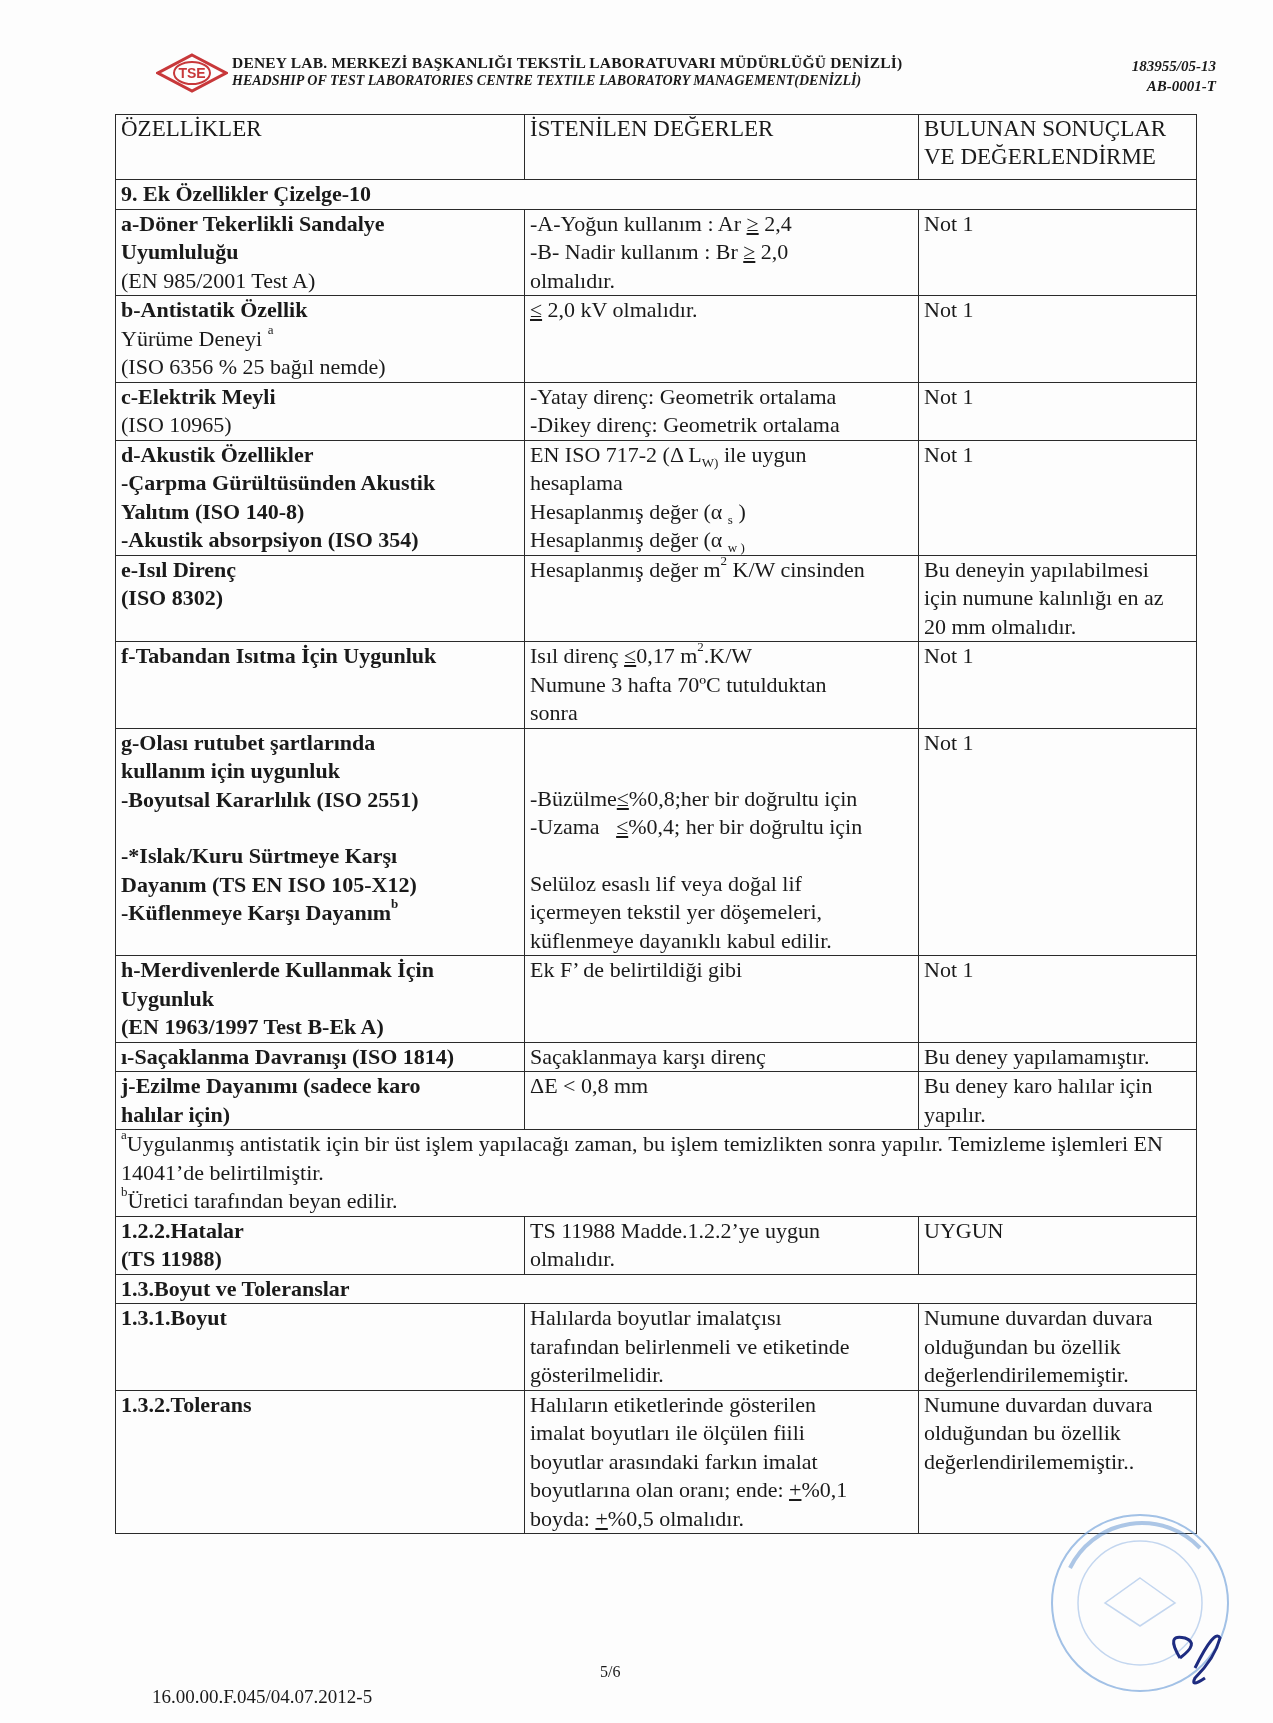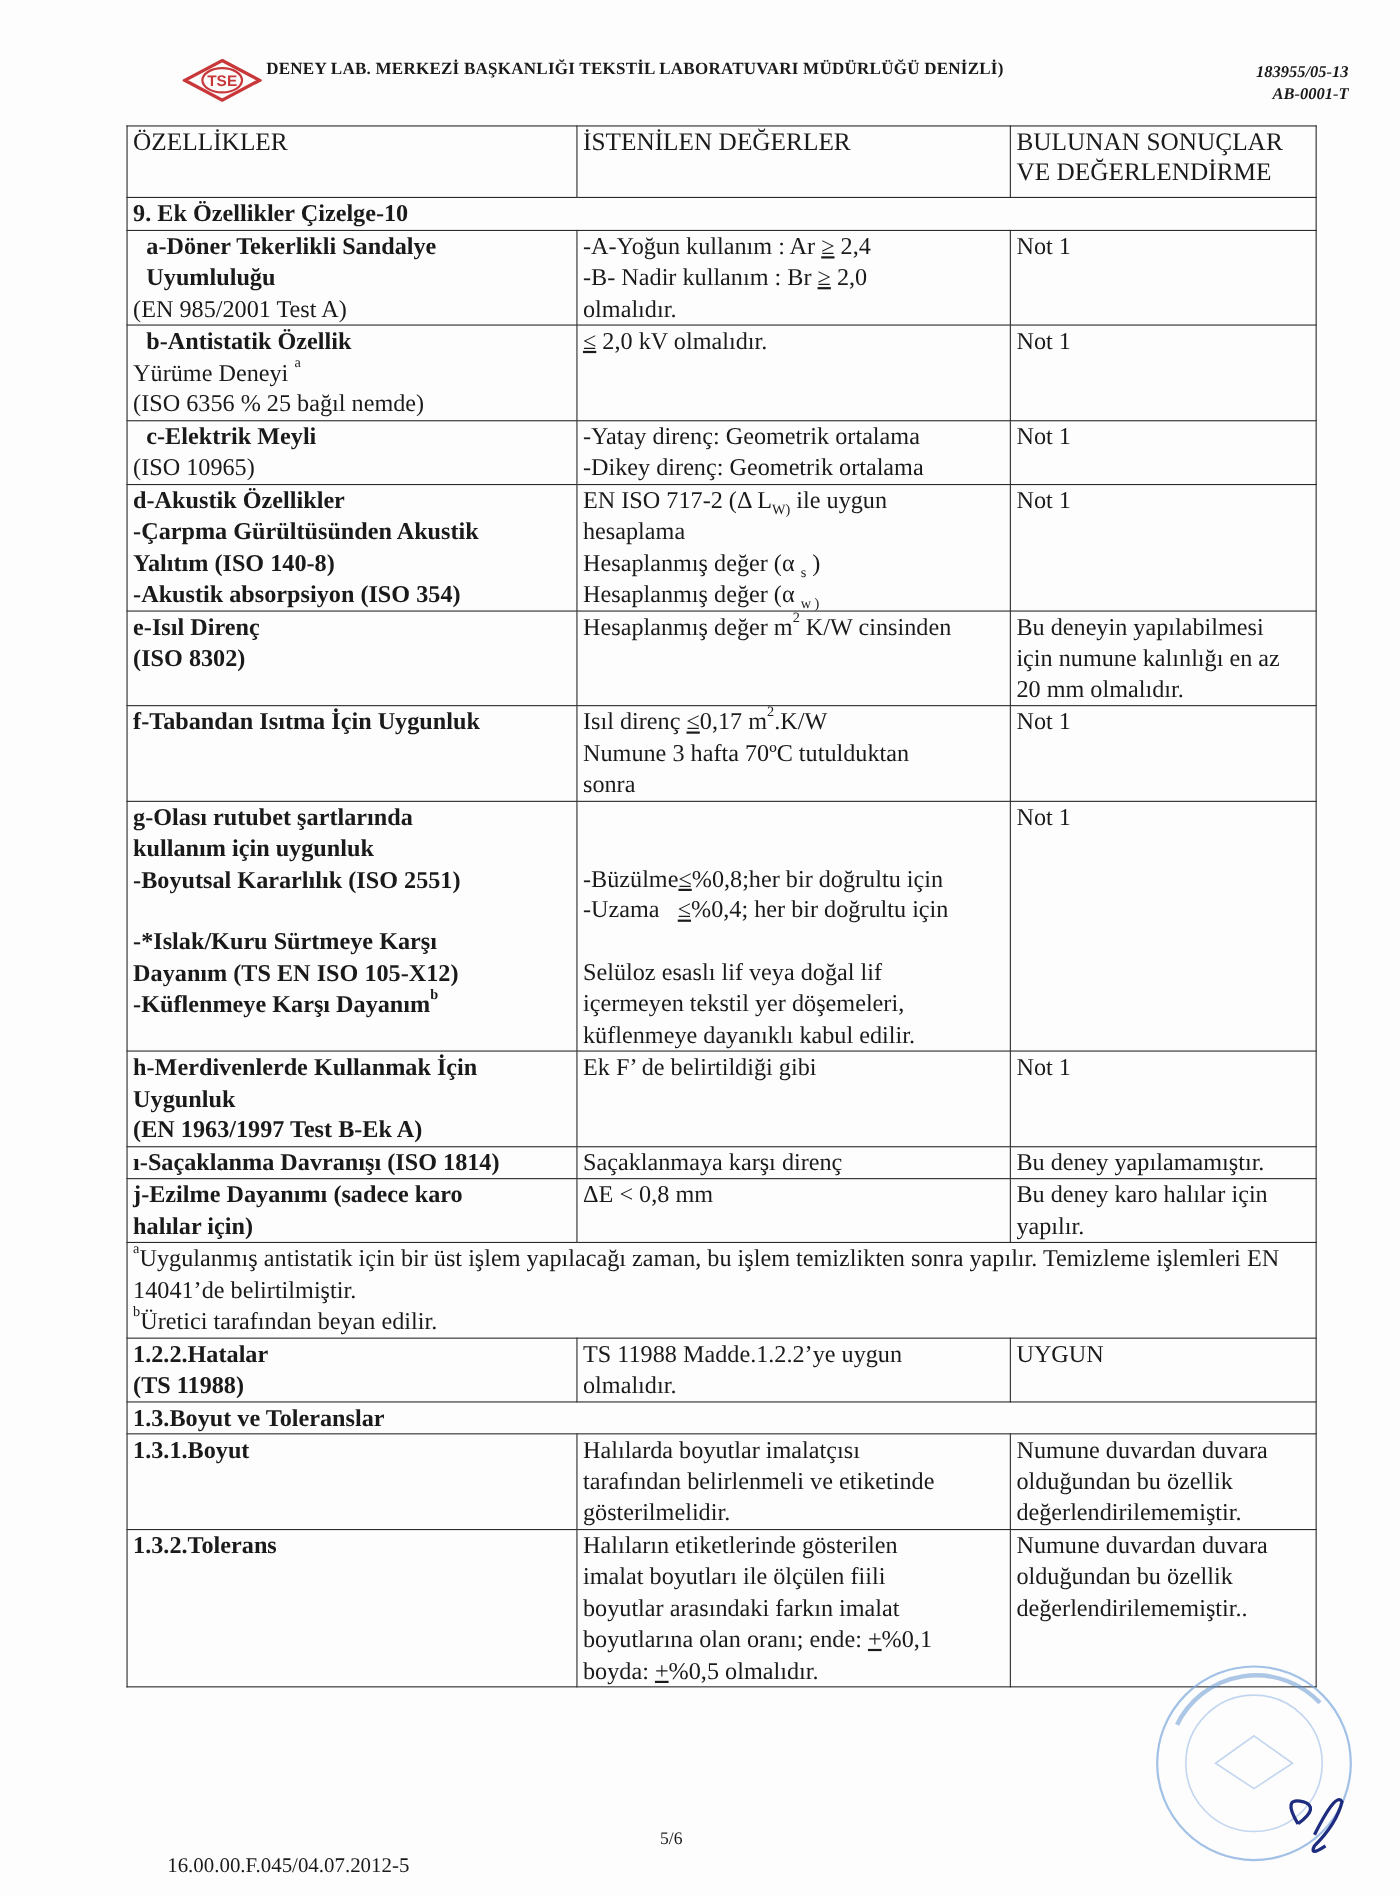--- a/index.html
+++ b/index.html
@@ -1,36 +1,36 @@
 <!DOCTYPE html>
 <html><head>
 <meta charset="utf-8">
 <style>
   html, body { margin:0; padding:0; }
   body {
     width:1273px; height:1723px; background:#fdfdfd; position:relative;
     font-family:"Liberation Serif", serif; color:#1a1a1a; overflow:hidden;
   }
-  .page-header { position:absolute; left:166px; top:50px; width:1060px; height:50px; }
+  .page-header { position:absolute; left:156px; top:50px; width:1060px; height:50px; }
   .logo { position:absolute; left:0; top:3px; width:72px; height:40px; }
   .hdr-lines { position:absolute; left:76px; top:4px; }
   .hdr-tr { font-family:"Liberation Serif", serif; font-weight:bold; font-size:15.5px; letter-spacing:0.2px; line-height:18px; white-space:nowrap; }
   .hdr-en { font-family:"Liberation Serif", serif; font-weight:bold; font-style:italic; font-size:14px; line-height:18px; white-space:nowrap; }
   .doc-ids { position:absolute; right:0; top:6px; text-align:right; font-weight:bold; font-style:italic; font-size:15px; line-height:20px; }
 
   table.main {
     position:absolute; left:115px; top:114px; width:1081px;
     border-collapse:collapse; table-layout:fixed;
     font-family:"Liberation Serif", serif; font-size:22px; line-height:28.5px;
   }
   table.main td { border:1.5px solid #2a2a2a; vertical-align:top; padding:0 4px 0 5px; }
   col.c1 { width:409px; } col.c2 { width:394px; } col.c3 { width:278px; }
   .th { font-weight:normal; font-size:23px; line-height:28px; }
   .th-cell { height:64px; }
-  .b { font-weight:bold;margin-left:12px; }
+  .b { font-weight:bold; }
   .line { display:block; }
   .gap { display:block; height:28px; }
   sup { font-size:13px; vertical-align:top; line-height:14px; position:relative; top:-2px; }
   sub { font-size:13px; line-height:10px; }
   .u { text-decoration:underline; }
   .note-cell { padding-left:5px; }
 
   .footer-code { position:absolute; left:152px; top:1686px; font-size:19px; }
   .page-num { position:absolute; left:600px; top:1663px; font-size:16px; }
   .stamp { position:absolute; left:1030px; top:1508px; width:210px; height:200px; }
@@ -39,20 +39,21 @@
 <body>
 
 <div class="page-header">
   <svg class="logo" viewBox="0 0 72 40">
     <polygon points="36,2 70,20 36,38 2,20" fill="none" stroke="#c8383a" stroke-width="3"></polygon>
     <ellipse cx="36" cy="20" rx="18" ry="11" fill="none" stroke="#c8383a" stroke-width="2"></ellipse>
     <text x="36" y="25" text-anchor="middle" font-family="Liberation Sans, sans-serif" font-weight="bold" font-size="14" fill="#c8383a">TSE</text>
   </svg>
   <div class="hdr-lines">
     <div class="hdr-tr">DENEY LAB. MERKEZİ BAŞKANLIĞI TEKSTİL  LABORATUVARI MÜDÜRLÜĞÜ DENİZLİ)</div>
+    <div class="hdr-en">HEADSHIP OF  TEST LABORATORIES CENTRE  TEXTILE  LABORATORY MANAGEMENT(DENİZLİ)</div>
   </div>
   <div class="doc-ids">
     <div>183955/05-13</div>
     <div>AB-0001-T</div>
   </div>
 </div>
 
 <table class="main">
   <colgroup>
       <col class="c1">

